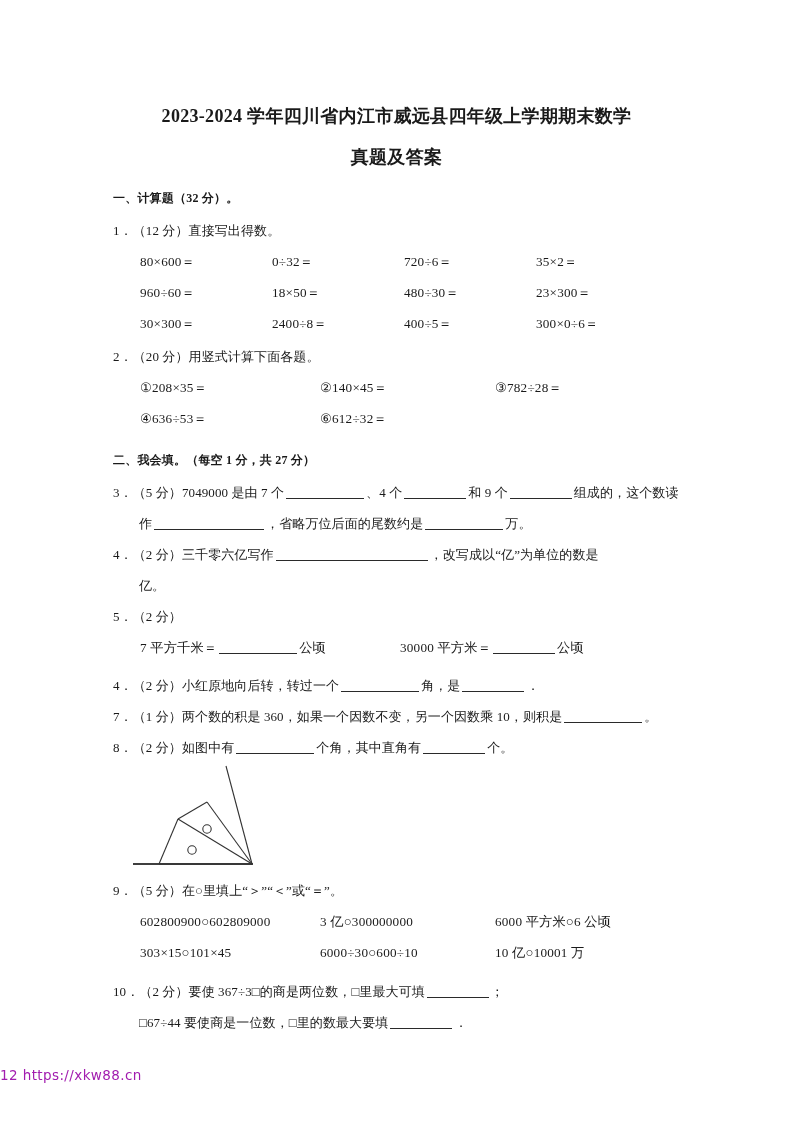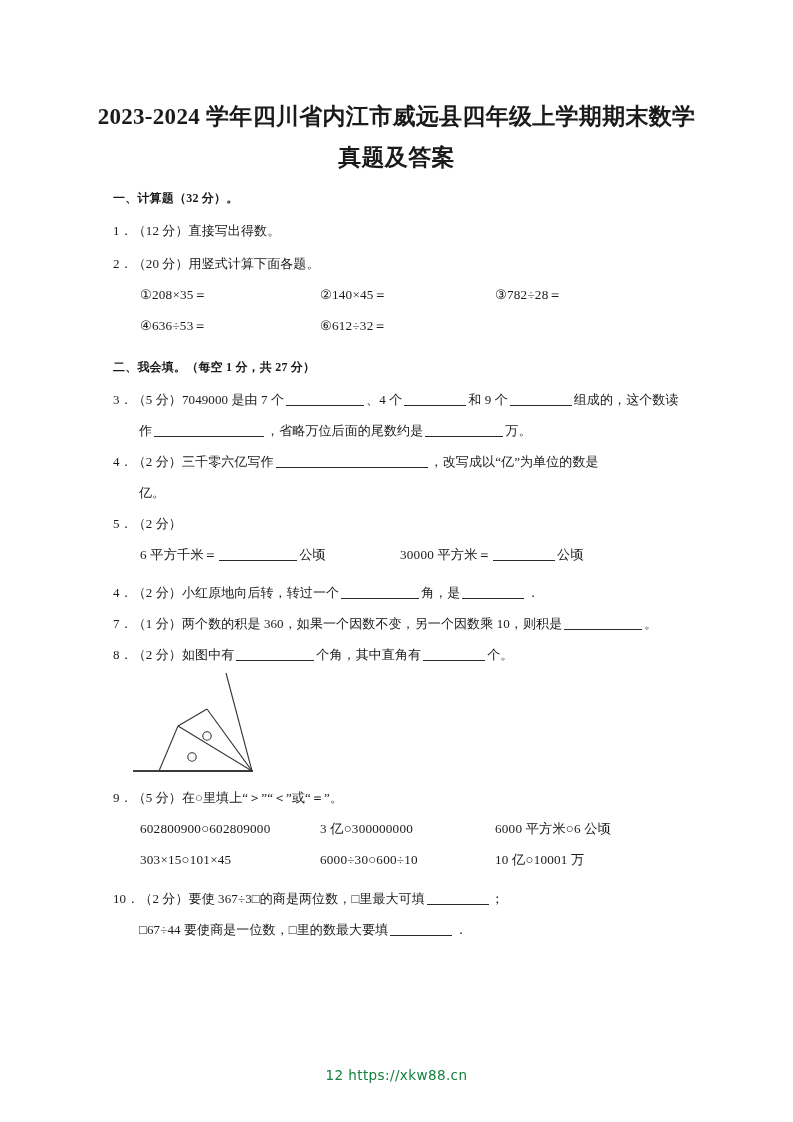--- a/index.html
+++ b/index.html
@@ -19,21 +19,21 @@
     position: absolute;
     inset: 0;
     padding: 0;
   }
 
   
   .doc-title {
     margin: 0;
     padding-top: 96px;
     text-align: center;
-    font-size: 23px;
+    font-size: 18px;
     font-weight: bold;
     line-height: 41px;
     letter-spacing: 0.3px;
     font-family: "Liberation Serif", "DejaVu Serif", serif;
   }
   .doc-title .line { display: block; }
 
   
   .content {
     position: absolute;
@@ -91,23 +91,22 @@
     padding-left: 18px;
     height: 112px;
   }
 
   
   .footer {
     position: absolute;
     left: 0;
     right: 0;
     top: 1067px;
-    text-align: center;
     font-size: 13.5px;
-    color: #15803d;
+    color: #a21caf;
     font-family: "DejaVu Sans", "Liberation Sans", sans-serif;
     letter-spacing: 0.4px;
   }
 </style>
 </head>
 <body>
 
 <div class="page">
 
   <h1 class="doc-title">
@@ -115,20 +114,34 @@
     <span class="line">真题及答案</span>
   </h1>
 
   <div class="content">
 
     <p class="section-head">一、计算题（32 分）。</p>
 
     <p class="q">
       <span class="q-stem">1．（12 分）直接写出得数。</span>
     </p>
+    <div class="grid cols4">
+      <span class="cell">80×600＝</span>
+      <span class="cell">0÷32＝</span>
+      <span class="cell">720÷6＝</span>
+      <span class="cell">35×2＝</span>
+      <span class="cell">960÷60＝</span>
+      <span class="cell">18×50＝</span>
+      <span class="cell">480÷30＝</span>
+      <span class="cell">23×300＝</span>
+      <span class="cell">30×300＝</span>
+      <span class="cell">2400÷8＝</span>
+      <span class="cell">400÷5＝</span>
+      <span class="cell">300×0÷6＝</span>
+    </div>
 
     <p class="q" style="margin-top:2px">
       <span class="q-stem">2．（20 分）用竖式计算下面各题。</span>
     </p>
     <div class="grid cols3">
       <span class="cell">①208×35＝</span>
       <span class="cell">②140×45＝</span>
       <span class="cell">③782÷28＝</span>
       <span class="cell">④636÷53＝</span>
       <span class="cell">⑥612÷32＝</span>
@@ -143,21 +156,21 @@
 
     <p class="q">
       <span class="q-stem"><span>4．（2 分）三千零六亿写作</span><span class="blank b-xxl"></span><span>，改写成以“亿”为单位的数是</span></span>
       <span class="q-cont">亿。</span>
     </p>
 
     <p class="q">
       <span class="q-stem">5．（2 分）</span>
     </p>
     <div class="grid cols2">
-      <span class="cell"><span>6 平方千米＝</span><span class="blank b-lg"></span><span>公顷</span></span>
+      <span class="cell"><span>7 平方千米＝</span><span class="blank b-lg"></span><span>公顷</span></span>
       <span class="cell"><span>30000 平方米＝</span><span class="blank b-md"></span><span>公顷</span></span>
     </div>
 
     <p class="q" style="margin-top:7px">
       <span class="q-stem"><span>4．（2 分）小红原地向后转，转过一个</span><span class="blank b-lg"></span><span>角，是</span><span class="blank b-md"></span><span>．</span></span>
     </p>
 
     <p class="q">
       <span class="q-stem"><span>7．（1 分）两个数的积是 360，如果一个因数不变，另一个因数乘 10，则积是</span><span class="blank b-lg"></span><span>。</span></span>
     </p>

